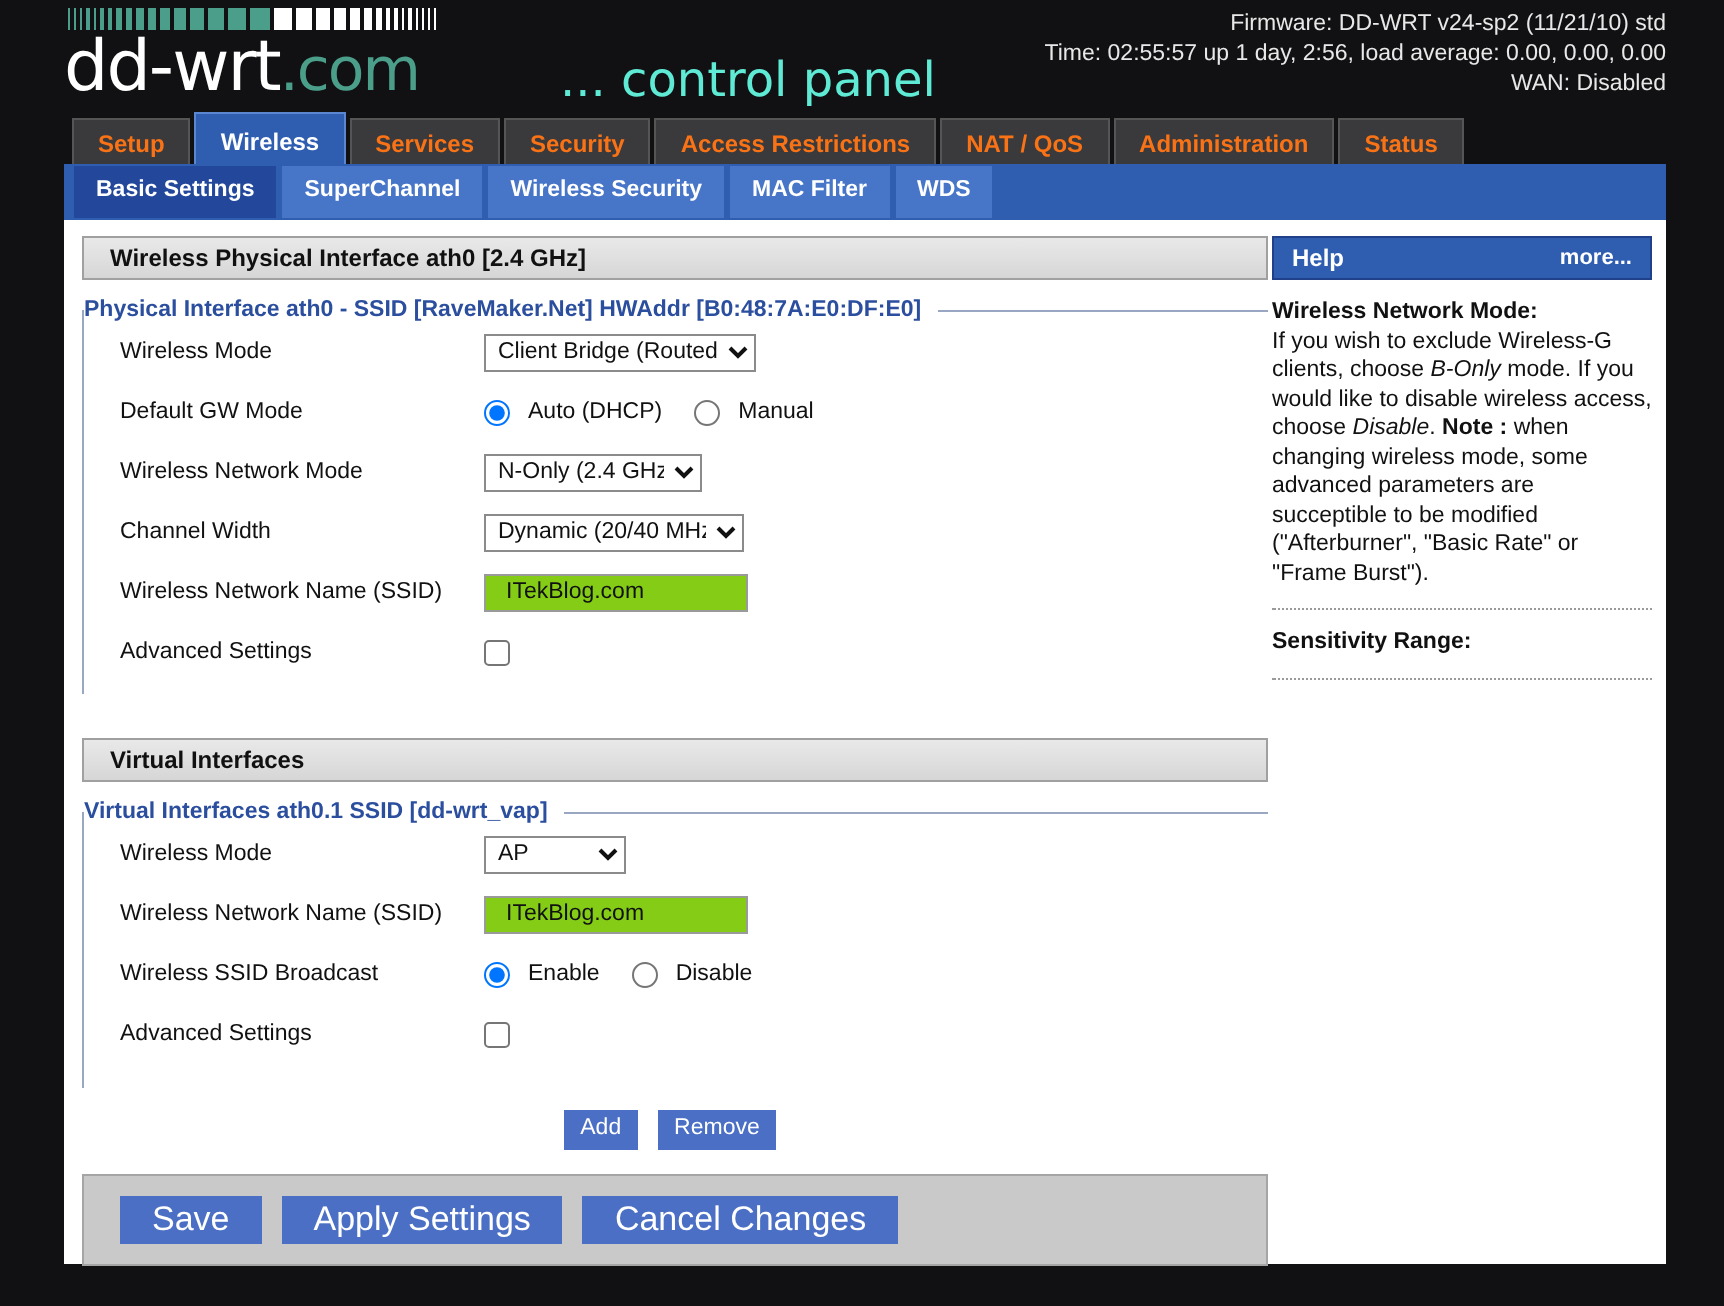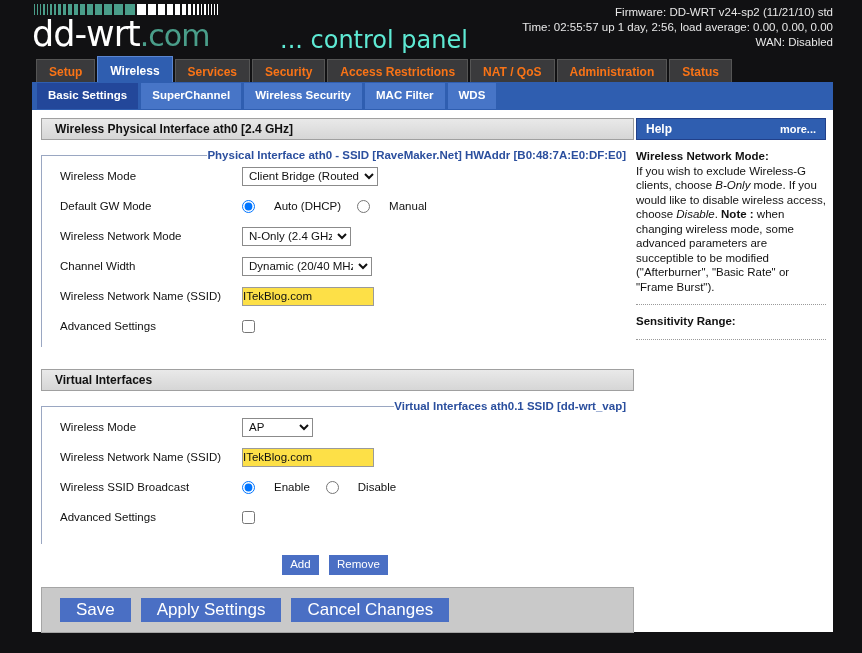--- a/index.html
+++ b/index.html
@@ -189,21 +189,20 @@
     border-bottom: none;
     margin: 9px 0 0 0;
     padding: 0 0 6px 0;
   }
   fieldset.grp legend {
     color: #2b4f9e;
     font-size: 11.5px;
     font-weight: bold;
     padding: 0 8px 0 0;
     margin-left: 0px;
-    text-align: right;
   }
   fieldset.grp.virt {
     padding-bottom: 12px;
   }
 
   .row {
     display: flex;
     align-items: center;
     min-height: 26px;
     padding: 2px 0 2px 0;
@@ -233,33 +232,33 @@
   }
   select.dd.w-cb { width: 136px; }
   select.dd.w-nm { width: 109px; }
   select.dd.w-cw { width: 130px; }
   select.dd.w-ap { width: 71px; }
 
   input.txt {
     font-family: "Liberation Sans", sans-serif;
     font-size: 11.5px;
     border: 1px solid #9a9a9a;
-    background: #fde047;
+    background: #84cc16;
     color: #111;
     height: 19px;
     width: 132px;
-    padding: 1px 0;
+    padding: 1px 10px;
     box-sizing: border-box;
   }
 
   .radiogrp { display: flex; align-items: center; gap: 4px; }
   .radiogrp .radio-item {
     display: flex;
     align-items: center;
-    gap: 19px;
+    gap: 9px;
     margin-right: 12px;
     font-size: 11.5px;
     color: #111;
   }
   input[type="radio"], input[type="checkbox"] {
     margin: 0;
     width: 13px;
     height: 13px;
   }
 

